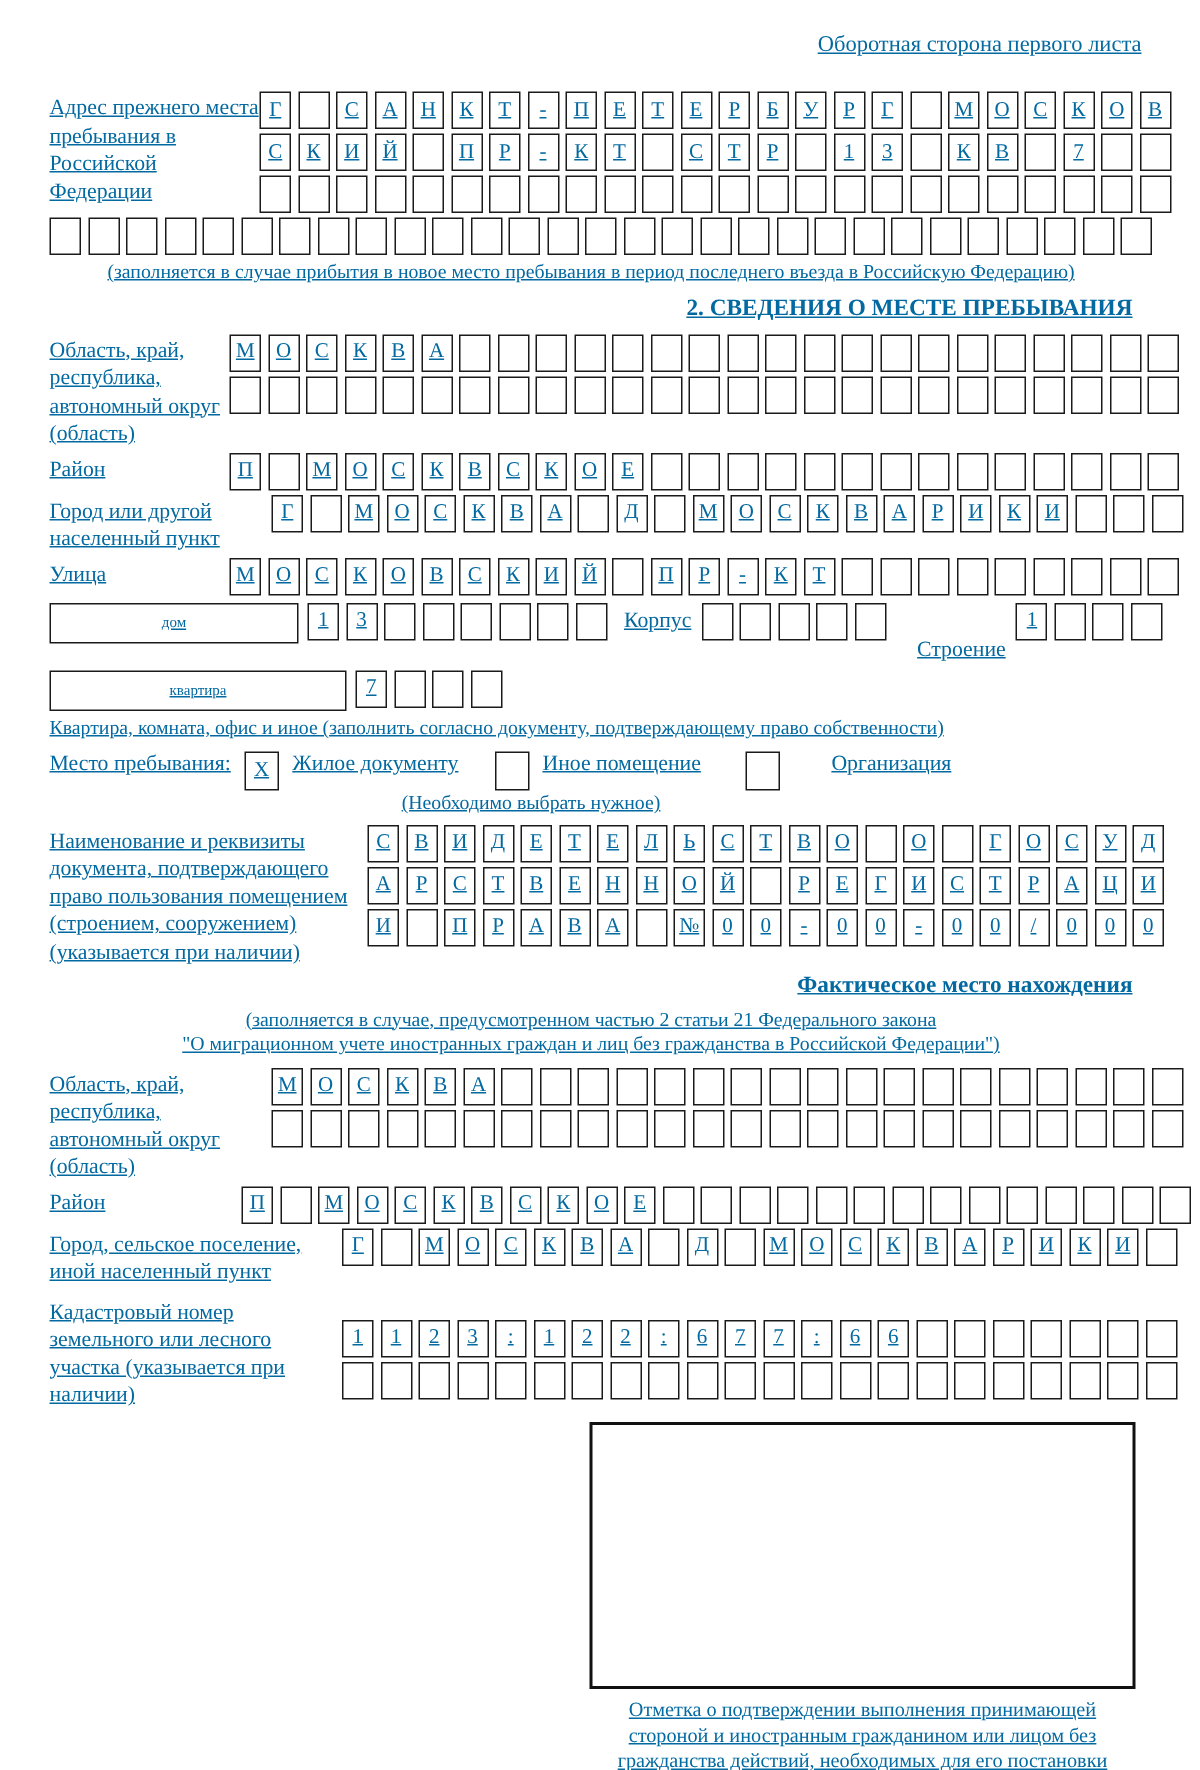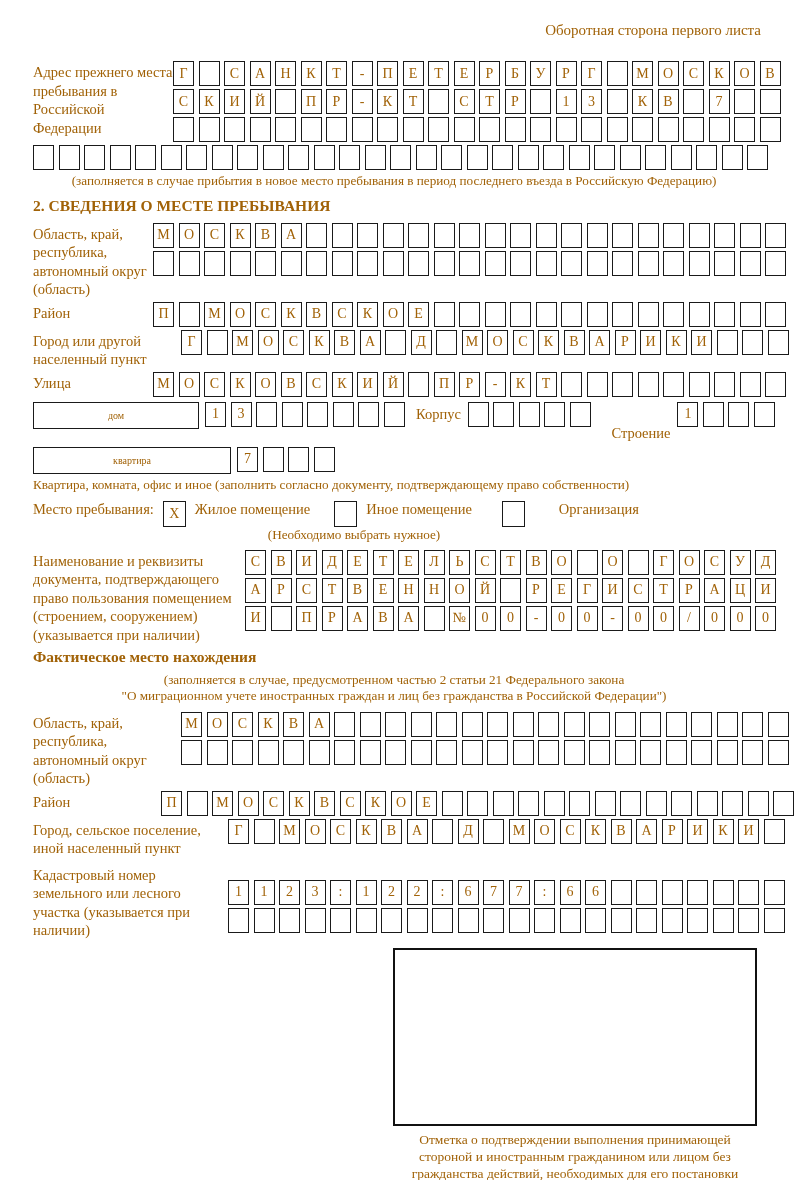--- a/index.html
+++ b/index.html
@@ -1,36 +1,36 @@
 <!DOCTYPE html>
 <html><head>
 <meta charset="utf-8">
 <style>
   * { margin:0; padding:0; box-sizing:border-box; }
   html,body { background:#fff; }
   body { width:800px; height:1180px; overflow:hidden; }
   .page {
-    width:800px; height:1180px; background:#fff; color:#a16207;
+    width:800px; height:1180px; background:#fff; color:#0369a1;
     font-family:"Liberation Serif", serif;
-    padding:22px 5px 0 33px; position:relative;
+    padding:22px 5px 0 33px; position:relative;text-decoration:underline;
   }
   .header-note { text-align:right; padding-right:34px; font-size:15px; margin-bottom:22px; }
   .frow { display:flex; align-items:flex-start; margin-bottom:3px; }
   .flabel { flex:none; font-size:14.5px; line-height:1.28; padding-top:2px; }
   .w140{width:140px} .w120{width:120px} .w148{width:148px} .w195{width:195px} .w205{width:205px}
   .stack { display:flex; flex-direction:column; gap:3px; }
   .boxrow { display:flex; flex:none; }
   .cbox {
     flex:none; width:21px; height:25px; border:1.8px solid #1a1a1a;
     margin-right:4.5px; display:flex; align-items:center; justify-content:center;
     font-size:14px; line-height:1; background:#fff;
   }
   .note { font-size:13.2px; line-height:1.25; }
   .center { text-align:center; }
-  .sec-title { text-align:left; font-weight:bold; font-size:15.5px; margin:7px 40px 8px 0; }
+  .sec-title { text-align:right; font-weight:bold; font-size:15.5px; margin:7px 40px 8px 0; }
   .widebox {
     flex:none; border:1.8px solid #1a1a1a; height:27px;
     display:flex; align-items:center; justify-content:center; font-size:10px;
   }
   .inline-label { flex:none; font-size:14.5px; padding:4px 7px 0 7px; }
   .house-row, .apt-row { display:flex; align-items:flex-start; margin:5px 0 3px 0; }
   .stay-row { display:flex; align-items:flex-start; margin-top:8px; font-size:14.5px; }
   .stamp-box { width:364px; height:178px; border:2px solid #111; margin-left:360px; margin-top:8px; }
   .stamp-note { width:404px; margin-left:340px; margin-top:5px; text-align:center; font-size:13.5px; line-height:1.26; }
   .mt6 { margin-top:6px; }
@@ -351,21 +351,21 @@
           <span class="cbox"></span>
           <span class="cbox"></span>
           <span class="cbox"></span>
         </div>
     </div>
     <div class="note">Квартира, комната, офис и иное (заполнить согласно документу, подтверждающему право собственности)</div>
 
     <div class="stay-row">
       <span>Место пребывания:</span>
       <span class="cbox" style="width:23px;height:26px;margin-left:9px;margin-right:0;">X</span>
-      <span style="margin-left:9px;">Жилое помещение</span>
+      <span style="margin-left:9px;">Жилое документу</span>
       <span class="cbox" style="width:23px;height:26px;margin-left:24px;margin-right:0;"></span>
       <span style="margin-left:9px;">Иное помещение</span>
       <span class="cbox" style="width:23px;height:26px;margin-left:30px;margin-right:0;"></span>
       <span style="margin-left:34px;">Организация</span>
     </div>
     <div class="note center" style="margin-right:120px;">(Необходимо выбрать нужное)</div>
 
     <div class="frow mt6">
       <div class="flabel w205">Наименование и реквизиты документа, подтверждающего право пользования помещением (строением, сооружением) (указывается при наличии)</div>
       <div class="stack" style="padding-left:7px;">

